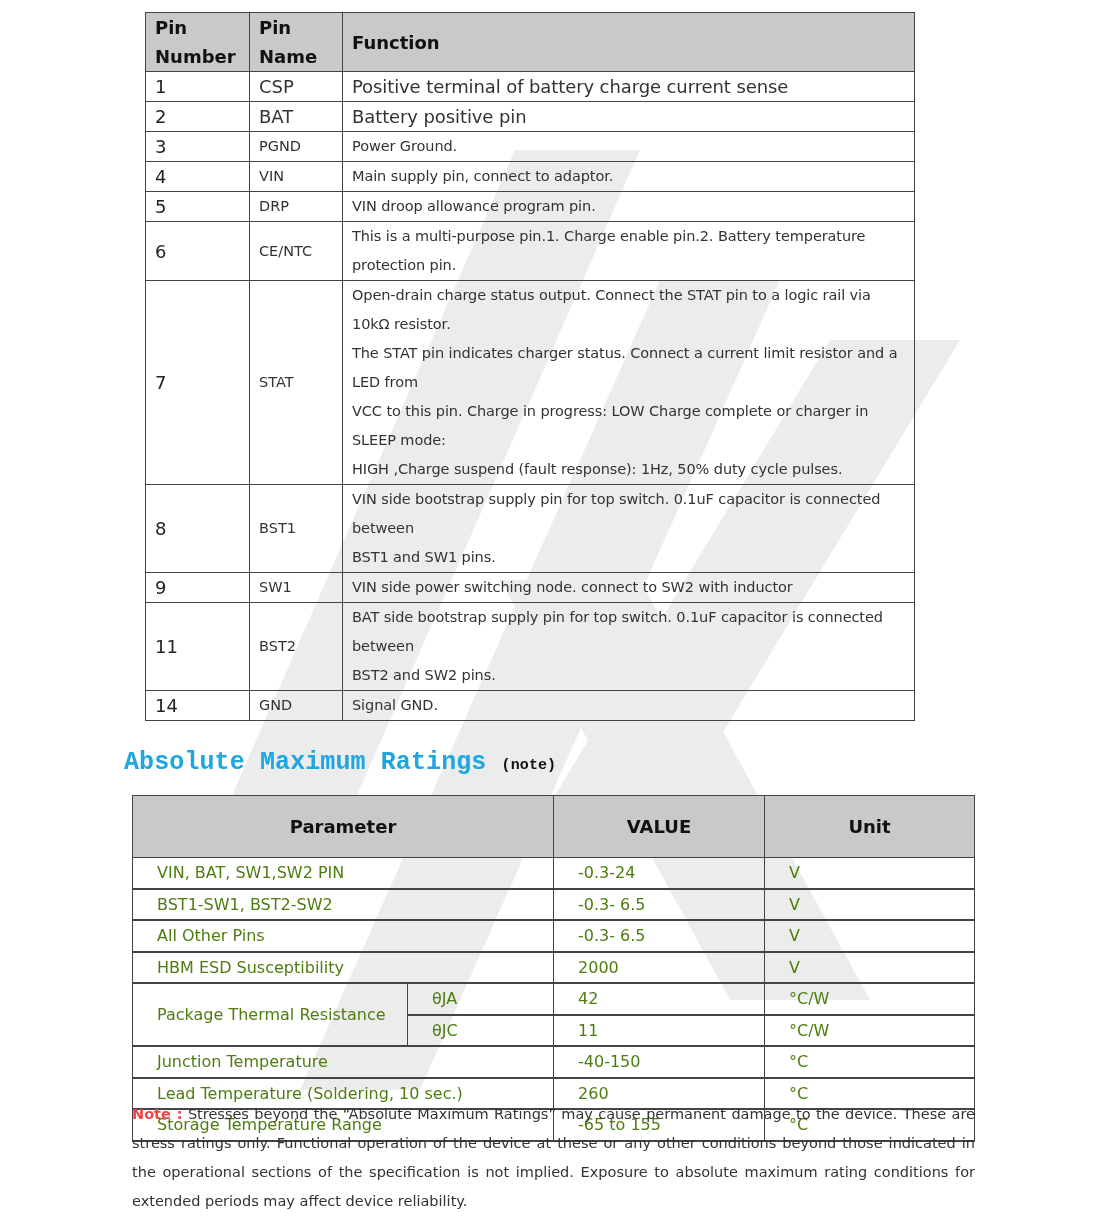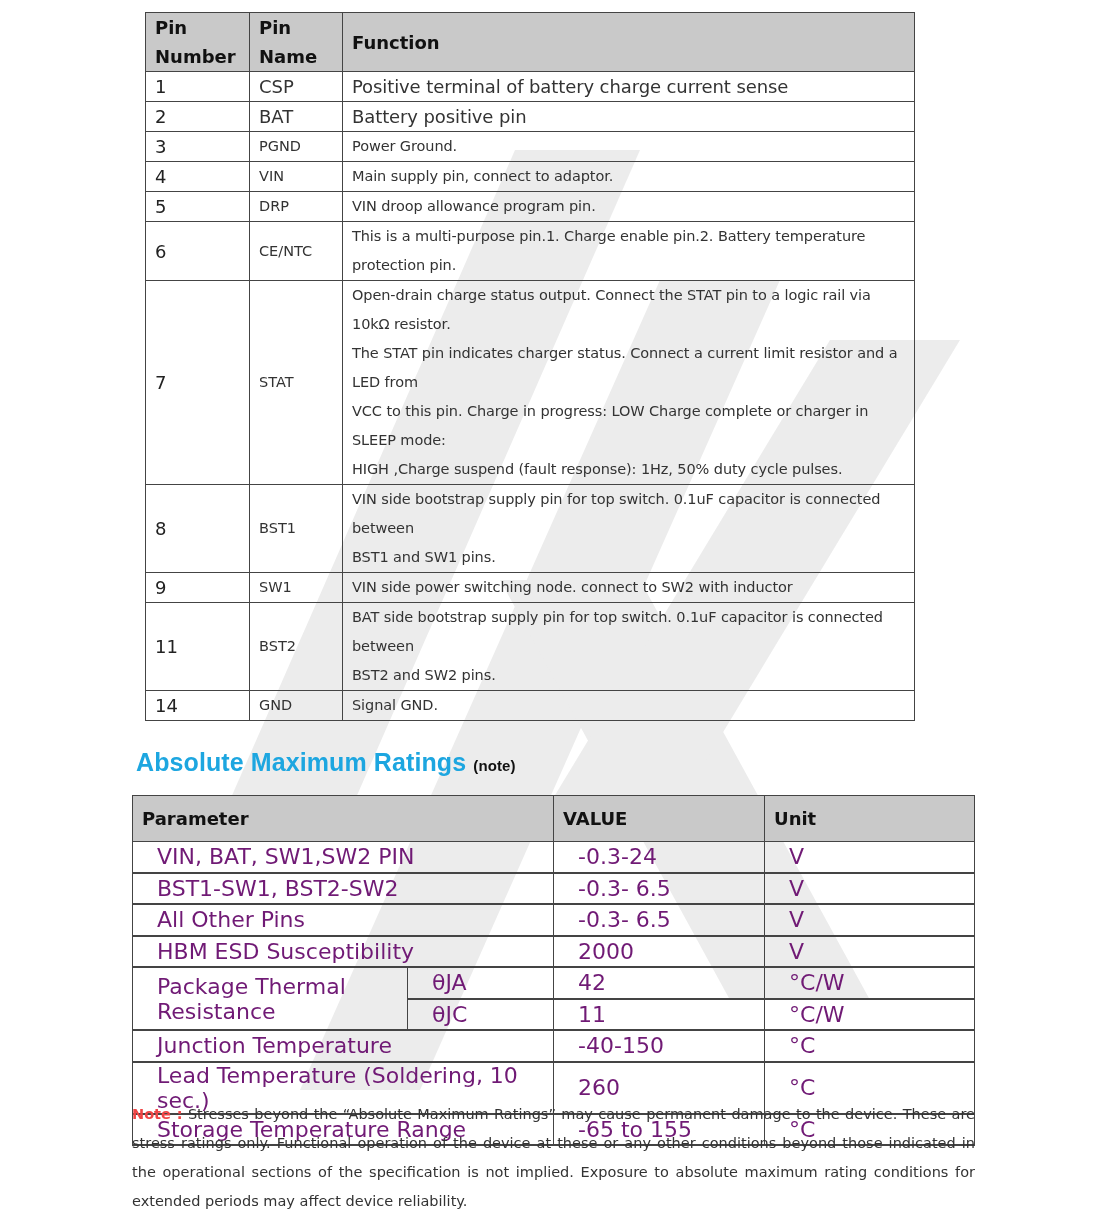--- a/index.html
+++ b/index.html
@@ -17,28 +17,28 @@
   #pin-table td { font-size:14.5px; color:#333; line-height:29px; }
   #pin-table td.num { font-size:18px; color:#222; }
   #pin-table td.big { font-size:18px; }
   #pin-table td.fn { letter-spacing:-0.1px; }
   #pin-table td.just { text-align:justify; text-align-last:left; }
   .formula { font-family:"Liberation Sans", sans-serif; font-size:14px; color:#111; }
   .formula .range { font-size:17px; }
   .formula .gap { display:inline-block; width:56px; }
 
   
-  #amr-heading { position:absolute; left:136px; top:748px; margin:0; font-size:25px; font-weight:bold; color:#1da6e0;
-                 font-family:Liberation Sans, sans-serif; letter-spacing:0.1px; }
+  #amr-heading { position:absolute; left:124px; top:748px; margin:0; font-size:25px; font-weight:bold; color:#1da6e0;
+                 font-family:Liberation Mono, monospace; letter-spacing:0.1px; }
   #amr-heading .note { font-size:15px; color:#111; font-weight:bold; }
 
   
   #amr-table { left:132px; top:795px; width:843px; }
-  #amr-table th { background:#c9c9c9; font-weight:bold; font-size:18px; color:#111; height:29px; padding:8px 9px; }
-  #amr-table td { font-size:22px; color:#701a75; height:29.5px; border-width:1px 1px 2px 1px;padding-left:24px; }
+  #amr-table th { background:#c9c9c9; font-weight:bold; font-size:18px; color:#111; height:29px; padding:16px 9px;text-align:center; }
+  #amr-table td { font-size:16px; color:#4d7c0f; height:29.5px; border-width:1px 1px 2px 1px;padding-left:24px; }
   #amr-table tr { }
 
   
   #note { position:absolute; left:132px; top:1100px; width:843px; font-size:14.5px; line-height:29px; color:#333;
           text-align:justify; margin:0; }
   #note b { color:#ef4444; }
 </style>
 </head>
 <body>
 

